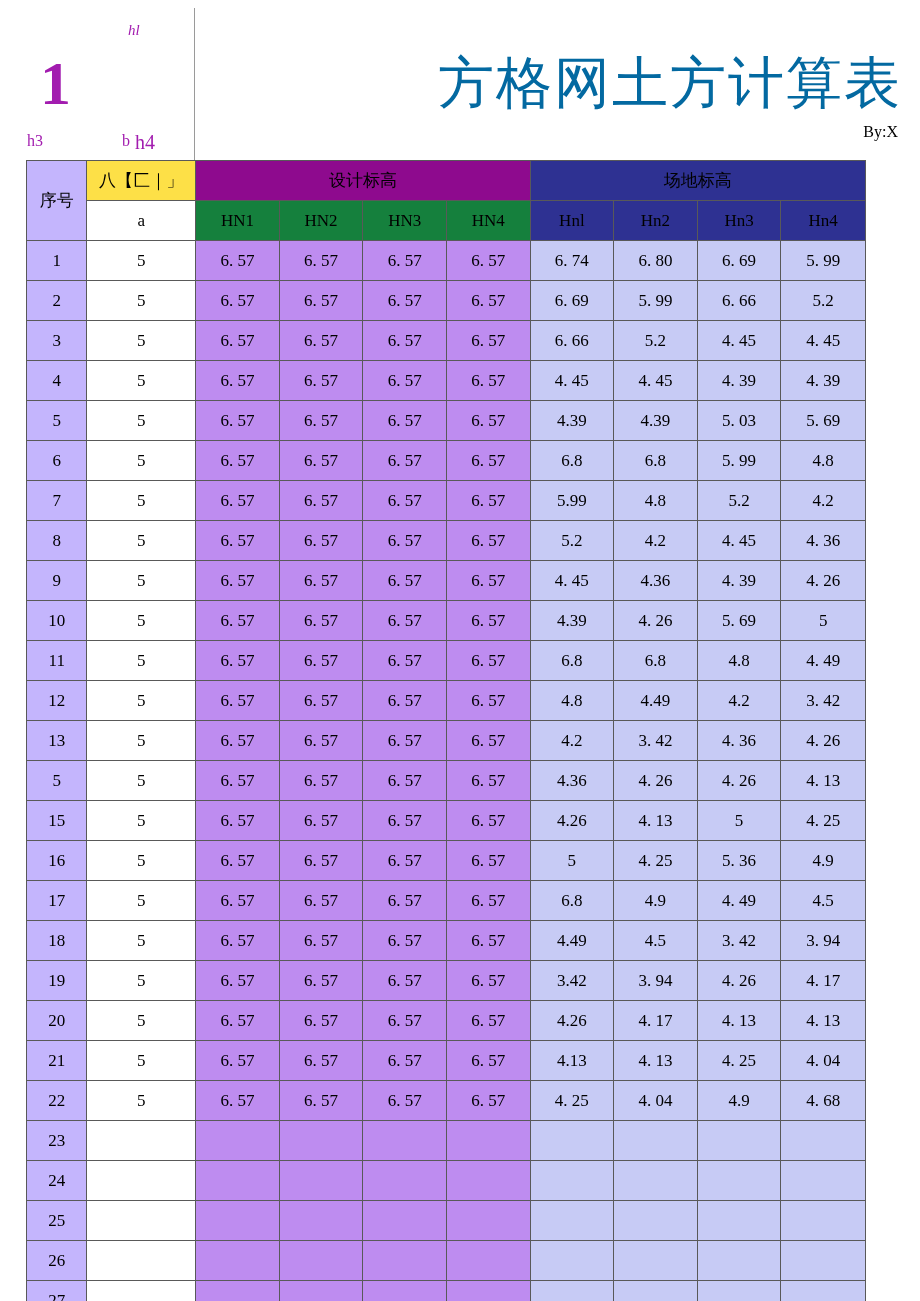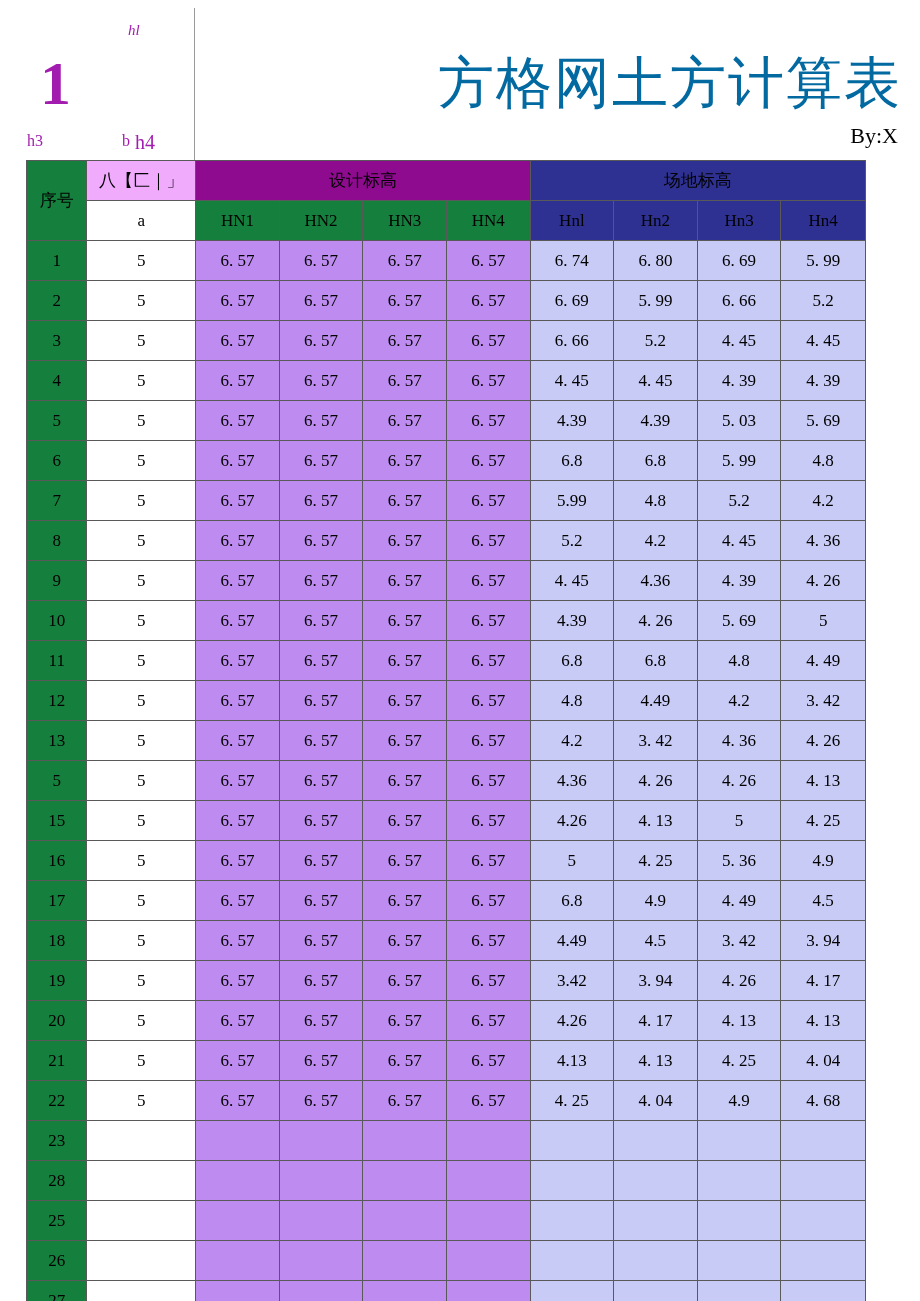--- a/index.html
+++ b/index.html
@@ -38,21 +38,21 @@
     position:absolute;left:0;right:18px;top:38px;
     text-align:right;
     font-size:56px;
     letter-spacing:2px;
     color:#0369a1;
     font-family:"DejaVu Serif", serif;
     white-space:nowrap;
   }
   #by-label{
     position:absolute;right:22px;top:115px;
-    font-size:22px;color:#000;
+    font-size:16px;color:#000;
   }
 
   
   #grid{
     position:absolute;left:26px;top:160px;
     width:840px;
     border-collapse:collapse;
     table-layout:fixed;
   }
   #grid td{
@@ -67,26 +67,26 @@
     white-space:nowrap;
   }
 
   
   .c-seq{width:60px;}
   .c-a{width:108px;}
   .c-hn{width:83px;}
   .c-hn-last{width:84px;}
 
   
-  .seq-head,.seq-blank,.seq-cell{background:#15803d;}
+  .seq-head,.seq-blank,.seq-cell{background:#c4b5fd;}
   .seq-head{font-size:16px;color:#2e2e2e;}
   .seq-cell{font-size:17px;color:#1c1c1c;}
   .magenta-head{background:#15803d;color:#000;font-size:17px;}
   .magenta-merge{background:#8E0A8E;color:#2a2a2a;font-size:16px;text-align:center;}
-  .magenta-merge-left{background:#f0abfc;color:#3a3a3a;font-size:16px;text-align:left;padding-left:4px;}
+  .magenta-merge-left{background:#fde047;color:#3a3a3a;font-size:16px;text-align:left;padding-left:4px;}
   .navy-head{background:#2E3192;color:#000;font-size:17px;}
   .navy-merge{background:#2E3192;color:#1a1a3a;font-size:16px;}
 
   .white-cell{background:#ffffff;}
   .lilac{background:#BE8CF0;}
   .periwinkle{background:#C7CBF5;}
 
   .al-c{text-align:center;}
   .al-r{text-align:right;padding-right:9px;}
 </style>
@@ -414,21 +414,21 @@
         <td class="lilac al-c"></td>
         <td class="lilac al-c"></td>
         <td class="lilac al-c"></td>
         <td class="lilac al-c"></td>
         <td class="periwinkle al-c"></td>
         <td class="periwinkle al-c"></td>
         <td class="periwinkle al-c"></td>
         <td class="periwinkle al-c"></td>
       </tr>
       <tr>
-        <td class="seq-cell">28</td>
+        <td class="seq-cell">24</td>
         <td class="white-cell al-c"></td>
         <td class="lilac al-c"></td>
         <td class="lilac al-c"></td>
         <td class="lilac al-c"></td>
         <td class="lilac al-c"></td>
         <td class="periwinkle al-c"></td>
         <td class="periwinkle al-c"></td>
         <td class="periwinkle al-c"></td>
         <td class="periwinkle al-c"></td>
       </tr>

